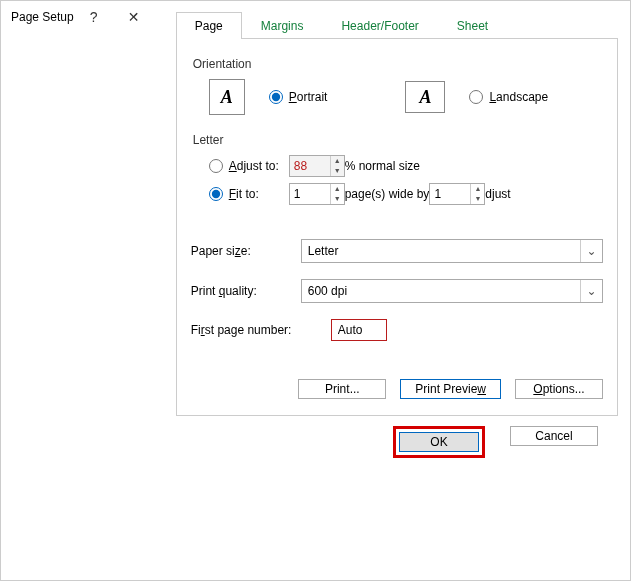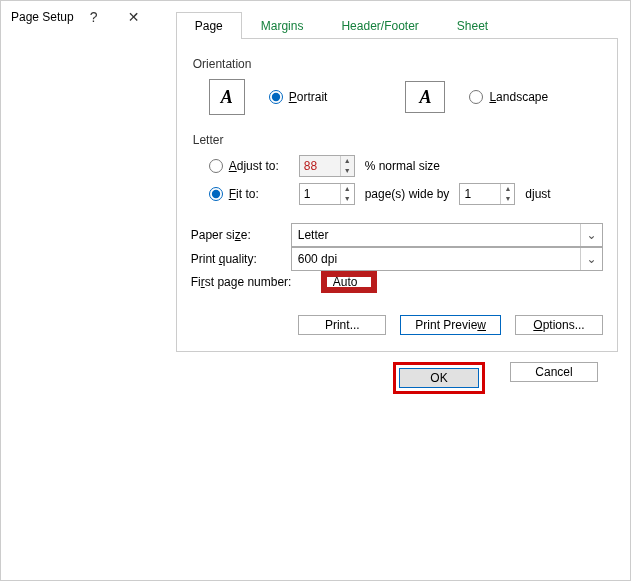--- a/index.html
+++ b/index.html
@@ -12,33 +12,33 @@
 .tabs { display: flex; border-bottom: 1px solid #ccc; margin-top: 10px; }
 .tab { padding: 6px 18px; border: 1px solid transparent; border-bottom: none; color: #15803d; cursor: default; position: relative; top: 1px; }
 .tab.active { border-color: #ccc; background: #fff; color: #000; }
 .tabbody { border: 1px solid #ccc; border-top: none; padding: 12px 14px 16px 14px; flex: 0 0 auto; }
 .group-label { color: #333; margin: 6px 0 8px 2px; }
 .orientation-row { display: flex; align-items: center; gap: 24px; margin: 8px 0 18px 18px; }
 .page-icon { width: 36px; height: 36px; border: 1px solid #888; background: #fff; display: inline-flex; align-items: center; justify-content: center; font-family: Georgia, serif; font-size: 18px; font-style: italic; font-weight: bold; }
 .page-icon.landscape { width: 40px; height: 32px; }
 .radio { display: flex; align-items: center; gap: 6px; }
 .radio input { accent-color: #0067c0; width: 14px; height: 14px; margin: 0; }
-.scaling-row { display: flex; align-items: center; gap: 10px; margin: 6px 0 6px 18px; }
+.scaling-row { display: flex; align-items: center; margin: 6px 0 6px 18px; }
 .spin { display: inline-flex; border: 1px solid #aaa; background: #fff; height: 22px; }
 .spin input { border: none; width: 40px; padding: 0 4px; outline: none; }
 .spin .arrows { display: flex; flex-direction: column; border-left: 1px solid #ccc; }
 .spin .arrows span { font-size: 7px; line-height: 10px; padding: 0 3px; color: #555; cursor: default; text-align: center; }
 .spin.disabled { background: #f3f3f3; }
 .spin.disabled input { background: #f3f3f3; color: #b91c1c; }
 .label-cell { width: 100px; display: inline-block; }
-.row { display: flex; align-items: center; margin: 0 0; }
+.row { display: flex; align-items: center; gap: 10px; margin: 16px 0; }
 .select { flex: 1; display: flex; border: 1px solid #aaa; height: 24px; align-items: center; }
 .select span.val { flex: 1; padding: 0 6px; }
 .select .chev { width: 22px; text-align: center; color: #555; border-left: 1px solid #ccc; height: 100%; display: flex; align-items: center; justify-content: center; }
-.textin { border: 6px solid #b91c1c; height: 22px; padding: 0 6px; width: 56px; }
+.textin { border: 1px solid #b91c1c; height: 22px; padding: 0 6px; width: 56px; }
 .action-row { display: flex; justify-content: flex-end; gap: 14px; margin-top: auto; padding-top: 22px; }
 .btn { min-width: 88px; height: 20px; border: 1px solid #aaa; background: #fff; padding: 0 14px; text-align: center; display: inline-flex; align-items: center; justify-content: center; cursor: default; }
 .btn.primary-outline { border-color: #0067c0; }
 .footer { display: flex; justify-content: flex-end; gap: 25px; padding: 10px 20px 14px 0; }
 .ok-wrap { border: 3px solid #d40000; padding: 3px; }
 .ok-wrap .btn { background: #e1e1e1; border-color: #0067c0; min-width: 80px; }
 .u { text-decoration: underline; }
 .spacer-row { height: 12px; }
 </style>
 </head>

